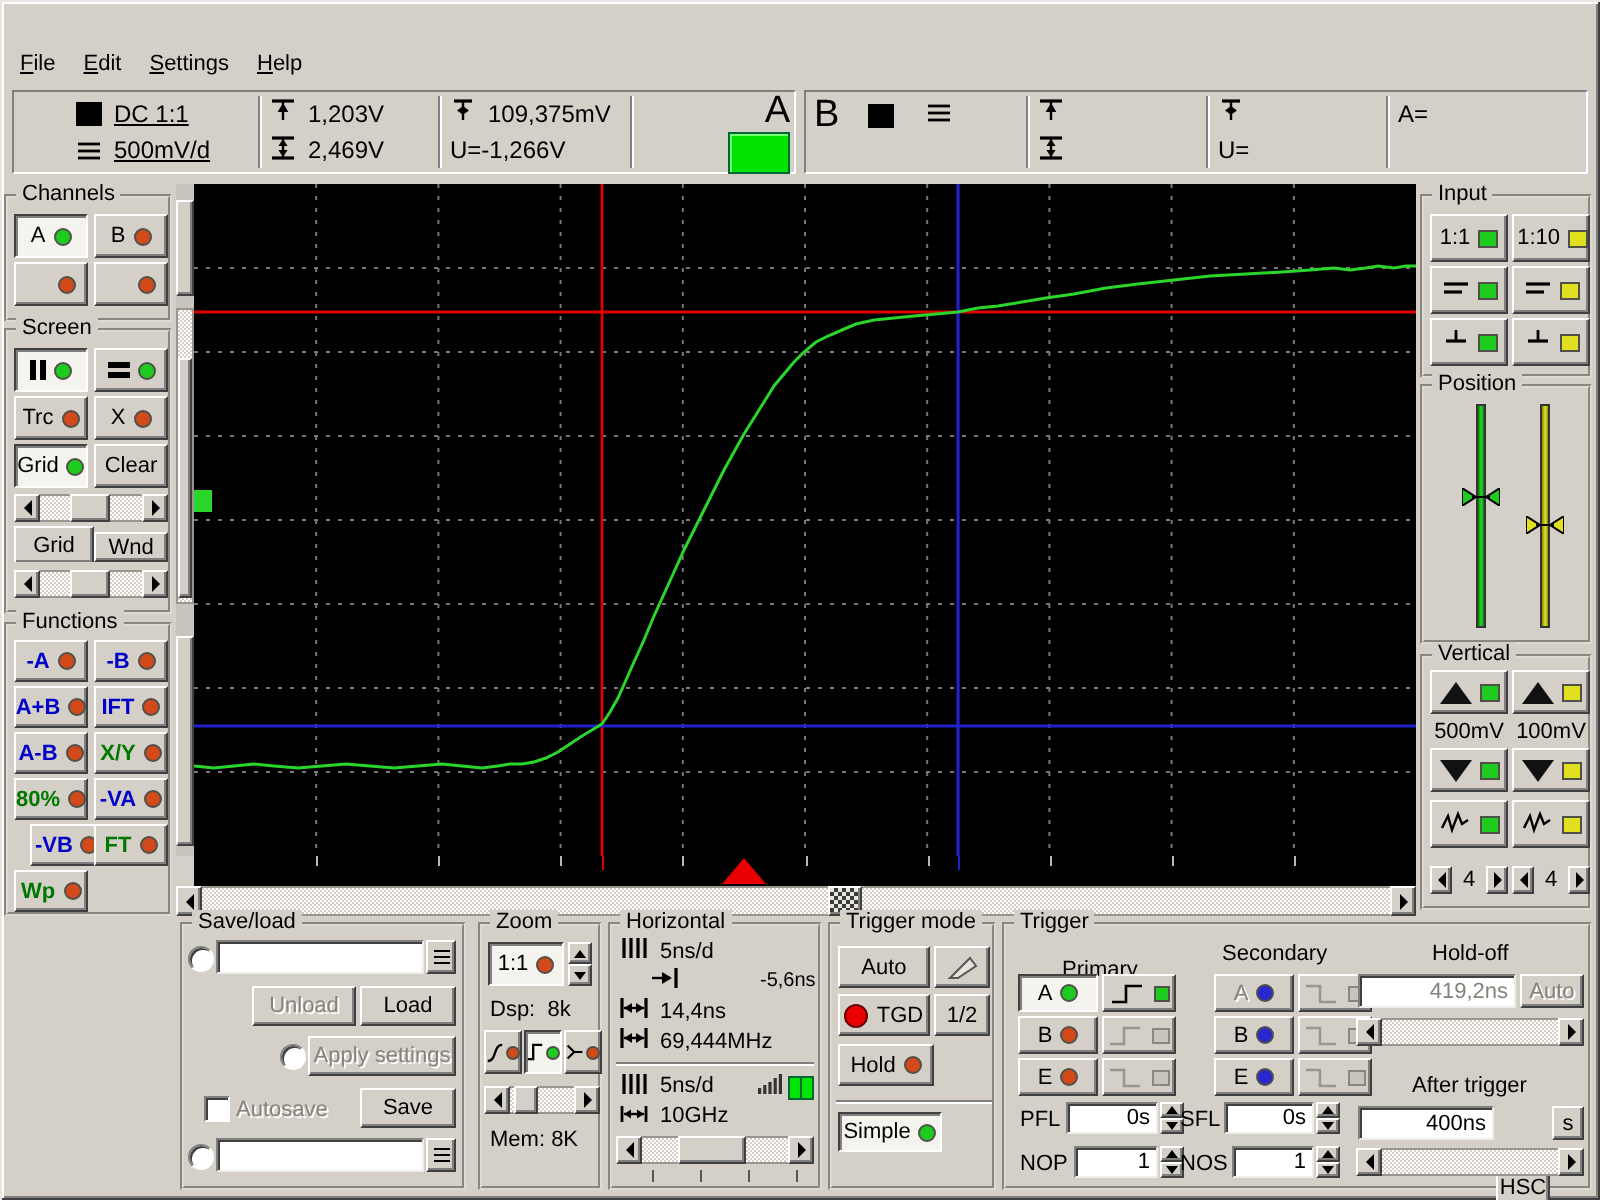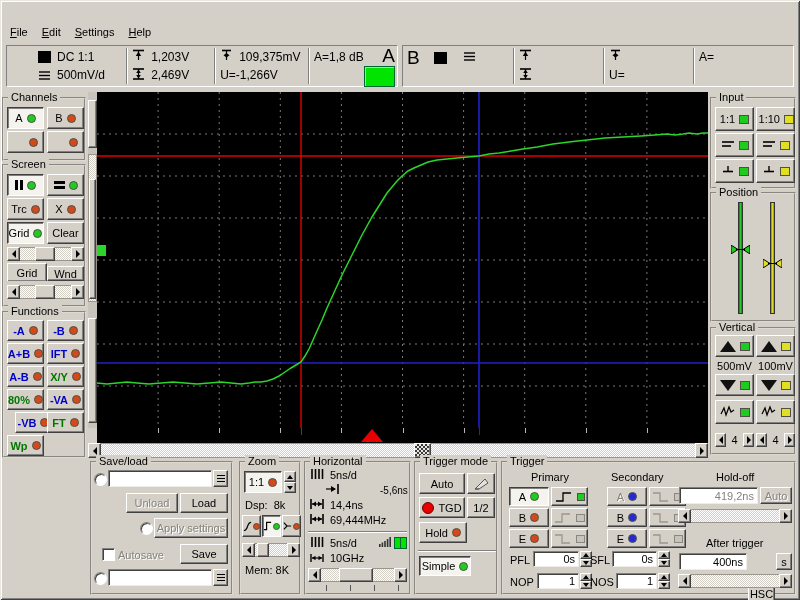--- a/index.html
+++ b/index.html
@@ -86,21 +86,21 @@
 
   <div class="menubar">
     <span class="mi">File</span>
     <span class="mi">Edit</span>
     <span class="mi">Settings</span>
     <span class="mi">Help</span>
   </div>
 
   <div class="infobar">
     <div class="ipanel" style="width:392px;">
-      <div class="segv" style="width:122px;">
+      <div class="segv" style="width:122px;text-decoration:underline;">
         <div class="cell">
             <span style="width:40px;display:flex;justify-content:flex-end;">
               <span class="swatch"></span>
             </span>
             <span>DC 1:1</span>
           </div>
         <div class="cell">
             <span style="width:40px;display:flex;justify-content:flex-end;">
               <svg width="13" height="11" viewBox="0 0 13 11">
                 <g stroke="#000" stroke-width="1.4">
@@ -142,26 +142,20 @@
                 <line x1="6.5" y1="1.5" x2="6.5" y2="11" stroke="#000" stroke-width="1.2"></line>
                 <polygon points="6.5,4 9.5,6.2 6.5,8.4 3.5,6.2" fill="#000"></polygon>
               </svg></span>
             <span>109,375mV</span>
           </div>
         <div class="cell">
             <span>U=-1,266V</span>
           </div>
       </div>
       <div class="vdiv"></div>
-      <div class="segv" style="width:52px;">
-        <div class="cell">
-            <span>A=1,8 dB</span>
-          </div>
-        <div class="cell"></div>
-      </div>
       <div class="segv" style="flex:1;padding:1px 2px;">
         <div class="cell" style="justify-content:flex-end;">
             <span class="bigletter">A</span>
           </div>
         <div class="cell" style="justify-content:flex-end;">
             <span style="width:29px;height:19px;background:#00e400;border:1px solid #063;box-shadow:inset 1px 1px 0 #7f7;"></span>
           </div>
       </div>
     </div>
     <div class="ipanel" style="flex:1;">
@@ -738,21 +732,21 @@
       </div>
     <div class="sep" style="left:2px;top:87px;width:78px;"></div>
     <div class="r on btn abs" style="left:3px;top:93px;width:52px;height:20px;">
         <span>Simple</span>
         <span class="led lg"></span>
       </div>
   </div>
 
   <div class="group" style="left:501px;top:461px;width:295px;height:134px;">
     <span class="gt">Trigger</span>
-    <div class="abs lbl" style="left:28px;top:8px;">Primary</div>
+    <div class="abs lbl" style="left:28px;top:16px;">Primary</div>
     <div class="abs lbl" style="left:108px;top:8px;">Secondary</div>
     <div class="abs lbl" style="left:213px;top:8px;">Hold-off</div>
 
     <div class="r on btn abs" style="left:6px;top:24px;width:40px;height:19px;">
         <span>A</span>
         <span class="led lg"></span>
       </div>
     <div class="r btn abs" style="left:48px;top:24px;width:37px;height:19px;">
         <svg width="18" height="12" viewBox="0 0 18 12">
           <polyline points="1,10 8,10 8,2 16,2" fill="none" stroke="#000" stroke-width="1.3"></polyline>

